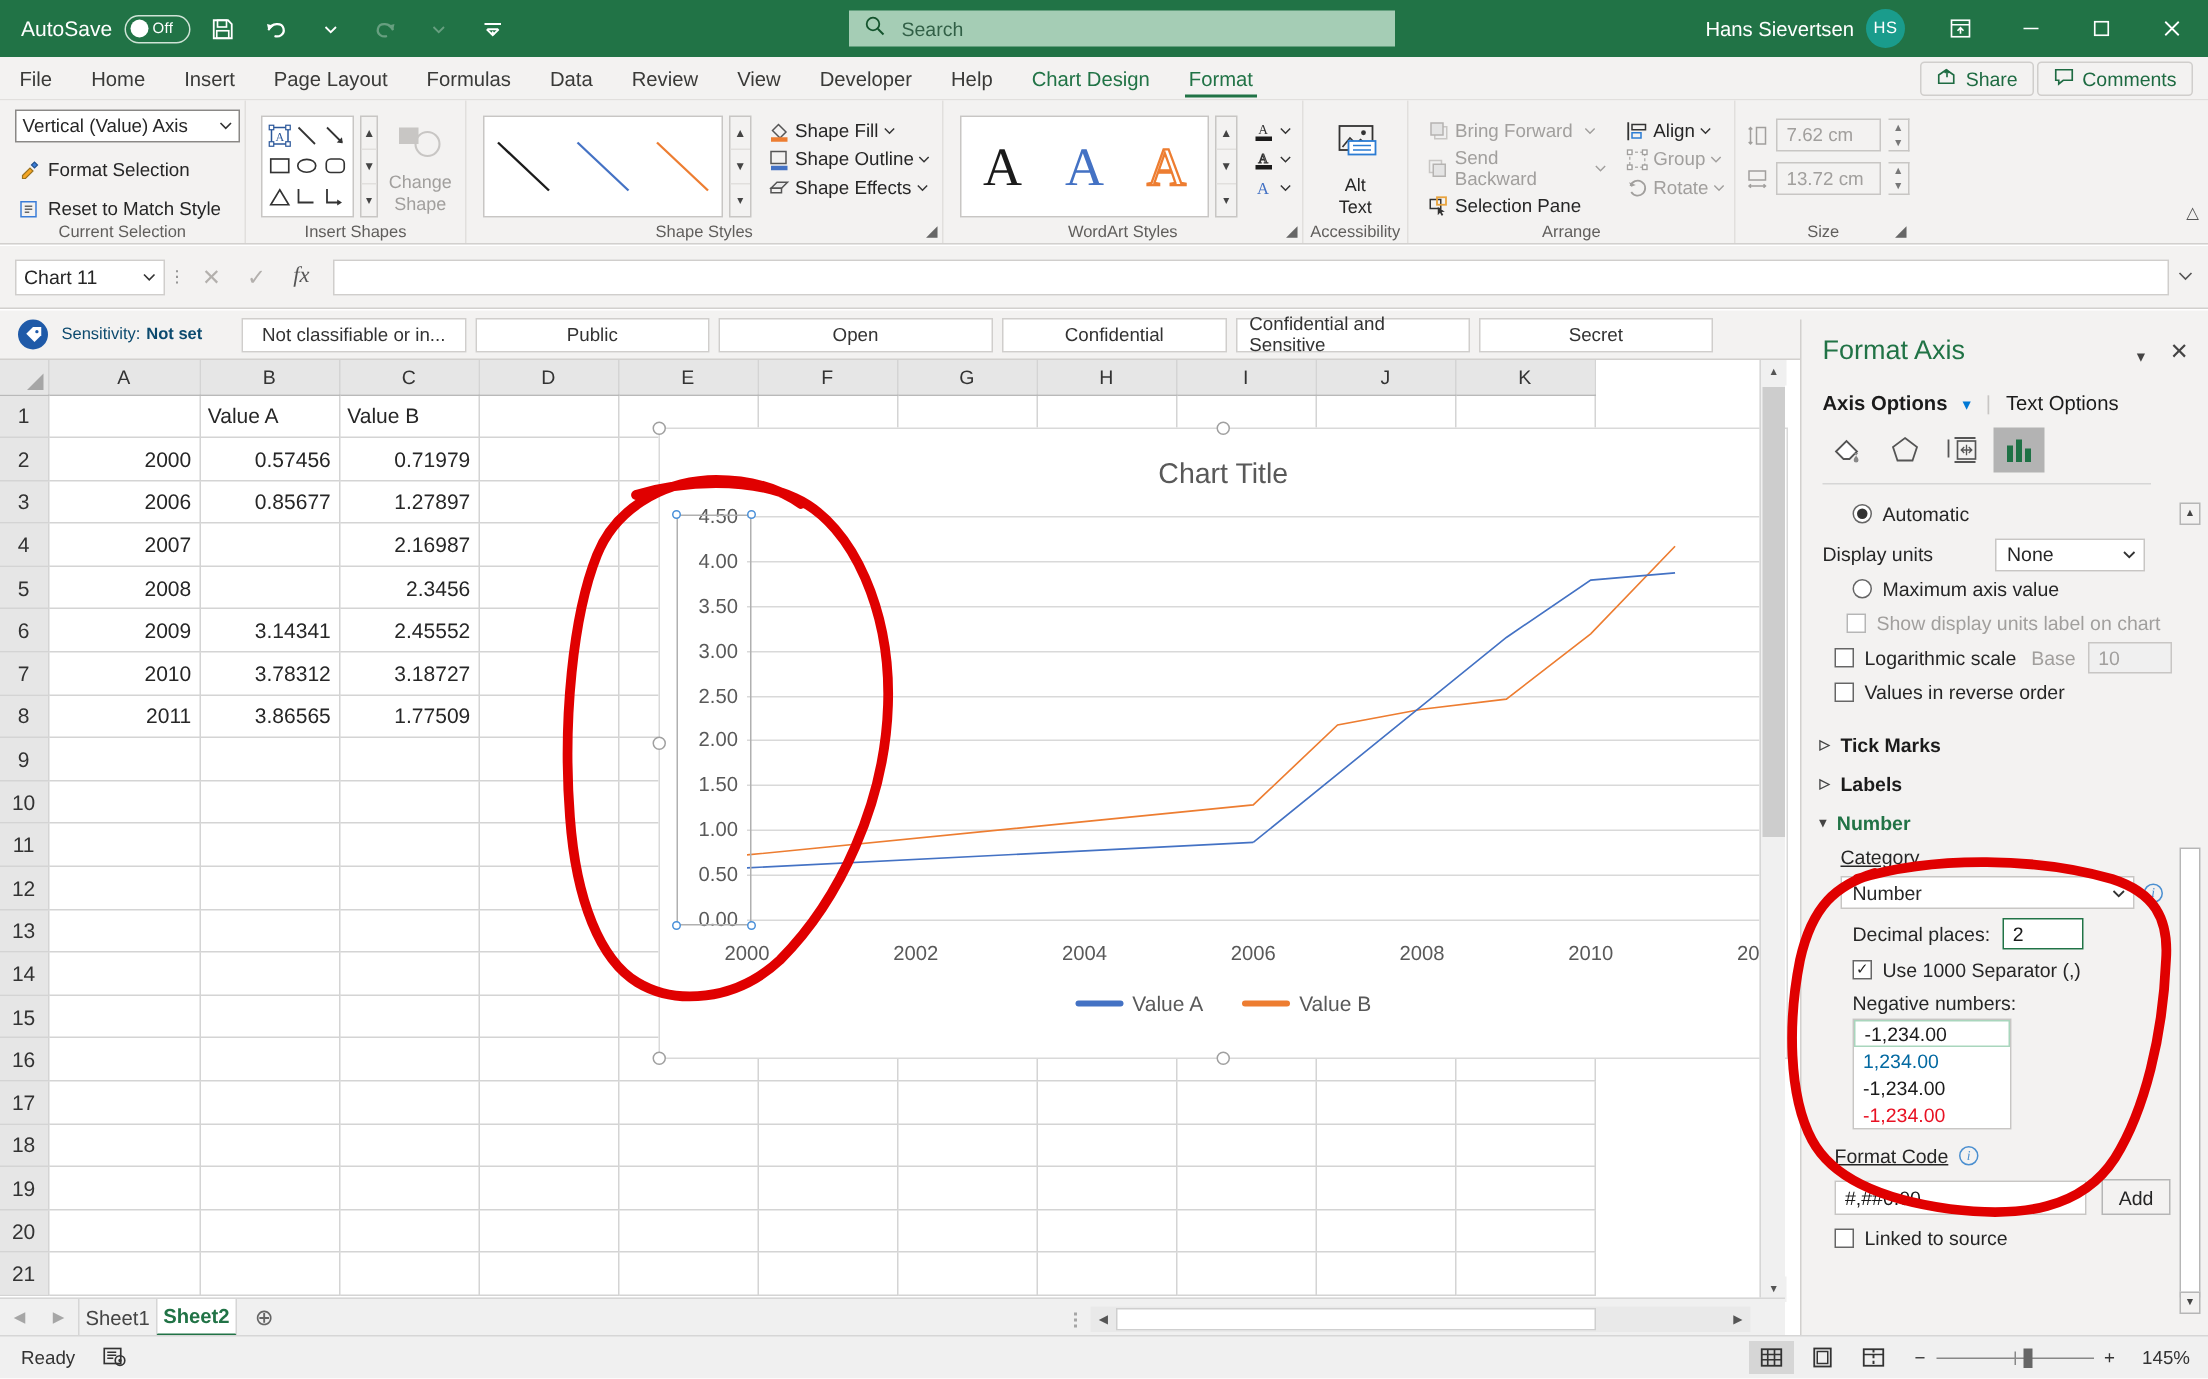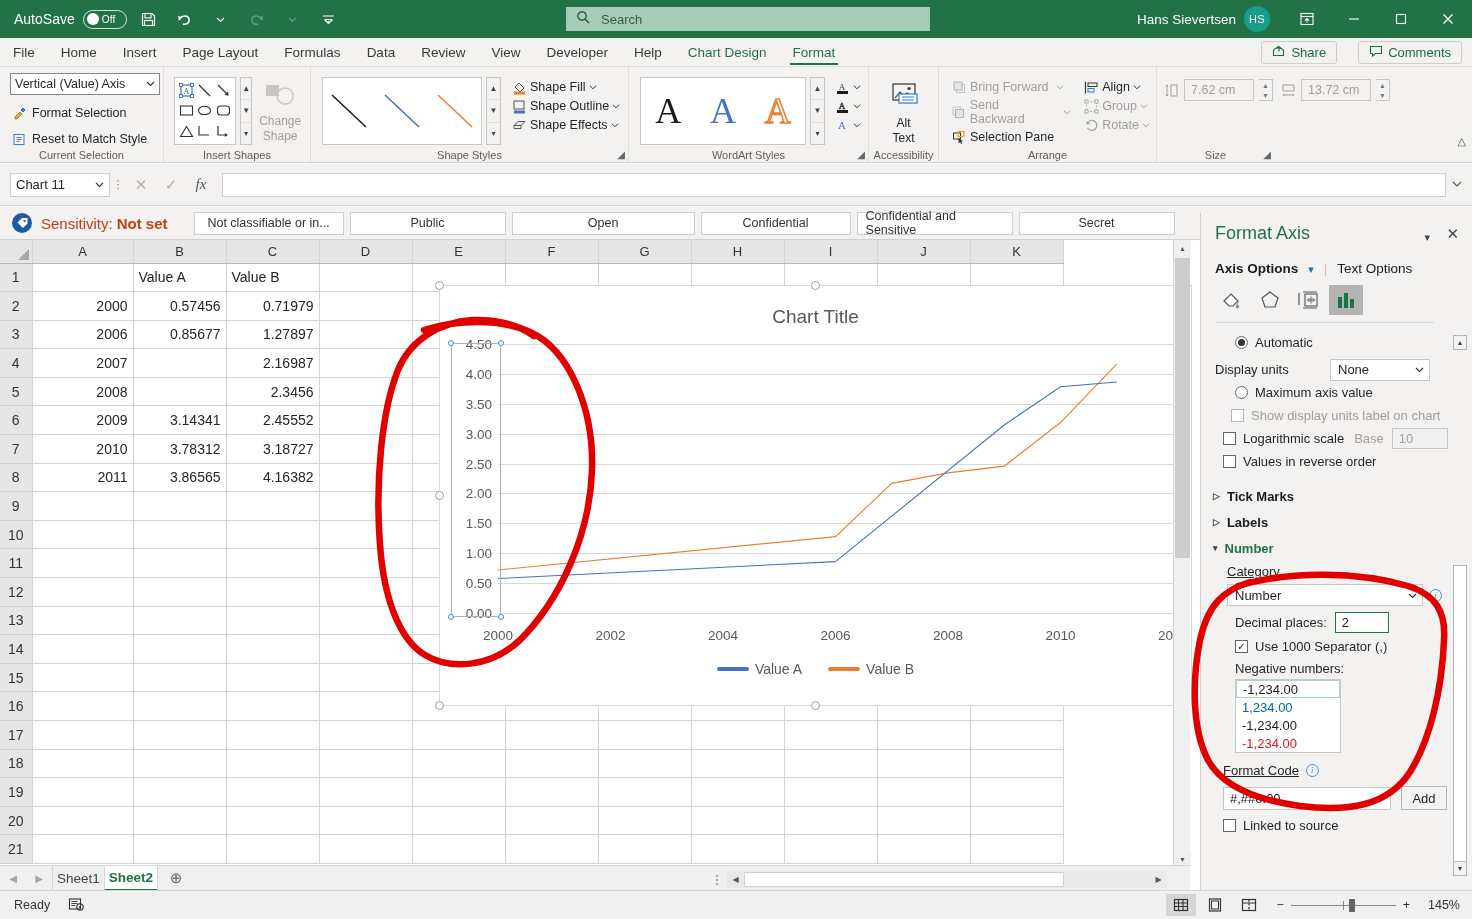--- a/index.html
+++ b/index.html
@@ -75,21 +75,21 @@
   .rtab {
     font-size: 13.5px; color: #3a3a38; padding: 4px 13px 6px; cursor: default;
     position: relative; white-space: nowrap;
   }
   .rtab.ctx { color: #217346; }
   .rtab.active { color: #217346; font-weight: normal; }
   .rtab.active::after {
     content: ""; position: absolute; left: 10px; right: 10px; bottom: 1px;
     height: 2.5px; background: #217346;
   }
-  .tabs-right { margin-left: auto; display: flex; align-items: center; gap: 21px; padding-right: 10px; padding-bottom: 2px; }
+  .tabs-right { margin-left: auto; display: flex; align-items: center; gap: 2px; padding-right: 10px; padding-bottom: 2px; }
   .pill {
     border: 1px solid #d0cecc; background: #f3f2f1; border-radius: 3px;
     font-size: 13px; color: #1e6b42; padding: 3px 10px; display: flex;
     align-items: center; gap: 5px; height: 23px;
   }
 
   
   .ribbon {
     position: absolute; top: 67px; left: 0; width: 1472px; height: 96px;
     background: #f3f2f1; border-bottom: 1px solid #d2d0ce;
@@ -177,21 +177,21 @@
   
   .sens-bar {
     position: absolute; top: 207px; left: 0; width: 1472px; height: 33px;
     background: #f3f2f1; display: flex; align-items: center; gap: 0;
     border-bottom: 1px solid #d2d0ce;
   }
   .sens-icon {
     width: 20px; height: 20px; border-radius: 50%; background: #1f5aa8;
     margin-left: 12px; display: flex; align-items: center; justify-content: center;
   }
-  .sens-label { font-size: 15px; margin-left: 9px; color: #c2410c; }
+  .sens-label { font-size: 11px; margin-left: 9px; color: #0c4a6e; }
   .sens-label b { margin-left: 4px; }
   .sens-btn {
     height: 23px; border: 1px solid #d0cecc; background: #fff;
     font-size: 12.5px; color: #333; display: flex; align-items: center;
     justify-content: center; margin-left: 6px; padding: 0 8px;
   }
   .sens-close { margin-left: auto; margin-right: 14px; color: #555; font-size: 15px; }
 
   
   .grid-area {
@@ -792,21 +792,21 @@
             <span><svg width="8" height="8" viewBox="0 0 9 9">
                   <path d="M1 3l3.5 3.5L8 3" fill="none" stroke="#a19f9d" stroke-width="1.1"></path>
                 </svg></span>
           </div>
         </div>
       </div>
       <div class="glabel">Arrange</div>
     </div>
 
     <div class="rgroup" style="width:118px">
-      <div class="gbody" style="padding-top:8px;gap:7px">
+      <div class="gbody" style="flex-direction:column;padding-top:8px;gap:7px">
         <div style="display:flex;align-items:center;gap:5px">
           <span class="icon16">
               <svg width="15" height="15" viewBox="0 0 15 15">
                 <path d="M3 2v11M1.8 3.3L3 2l1.2 1.3M1.8 11.7L3 13l1.2-1.3" fill="none" stroke="#a19f9d" stroke-width="1"></path>
                 <rect x="7" y="2" width="6" height="11" fill="none" stroke="#a19f9d" stroke-width="1"></rect>
               </svg>
             </span>
           <span class="sizebox">7.62 cm</span>
           <span class="spin">
               <div>▲</div>
@@ -998,21 +998,21 @@
             <td></td>
             <td></td>
             <td></td>
             <td></td>
             <td></td>
           </tr>
         <tr>
             <td class="rowhdr">8</td>
             <td class="num">2011</td>
             <td class="num">3.86565</td>
-            <td class="num">4.16382</td>
+            <td class="num">1.77509</td>
             <td></td>
             <td></td>
             <td></td>
             <td></td>
             <td></td>
             <td></td>
             <td></td>
             <td></td>
           </tr>
         <tr>

